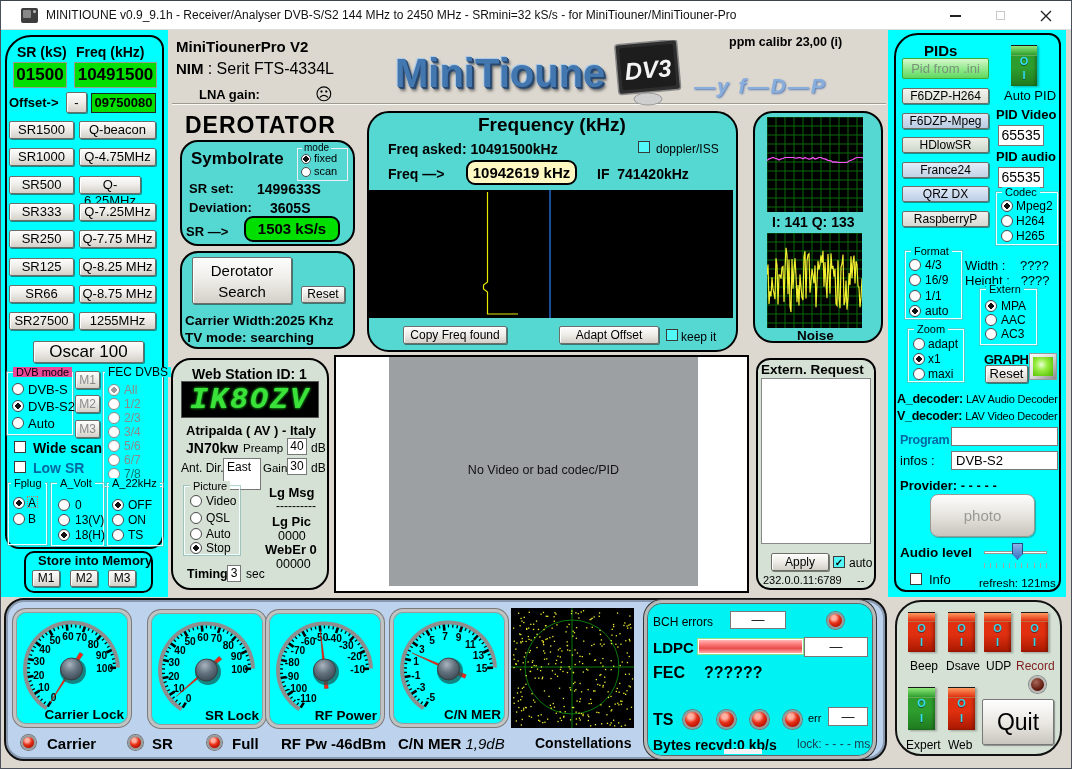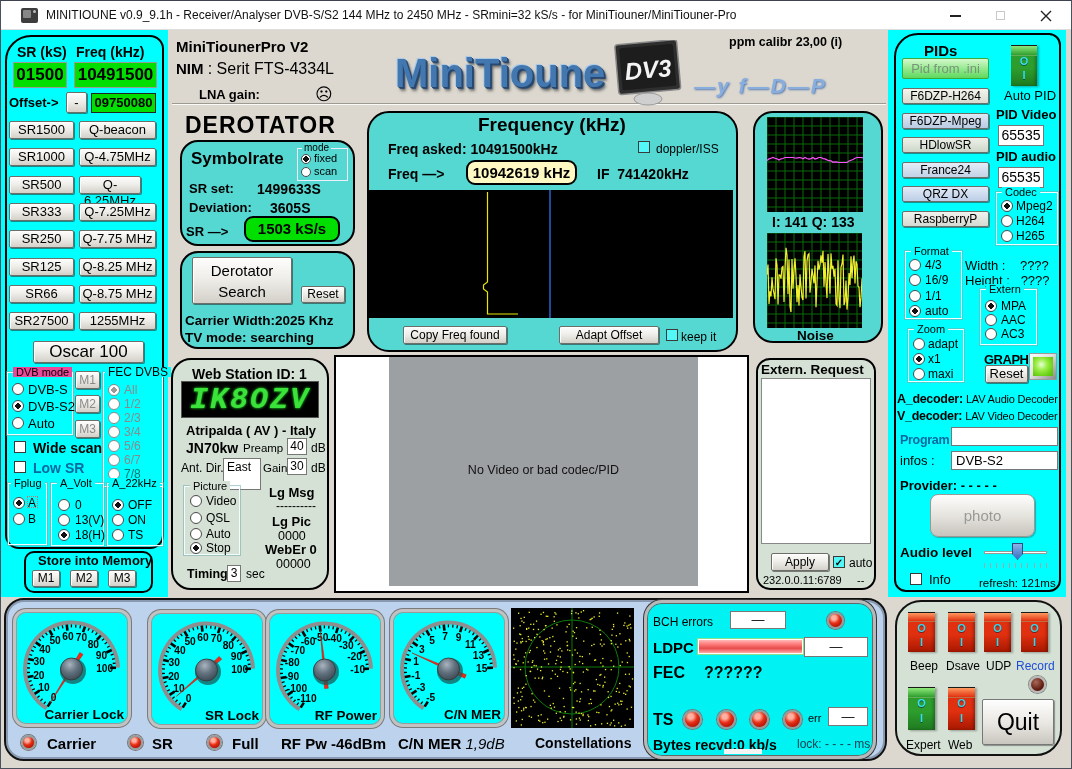--- a/index.html
+++ b/index.html
@@ -972,21 +972,21 @@
 <div class="ab" style="left:0;top:58%;width:100%;text-align:center;font-size:11px;font-weight:bold;color:#30d8e8;text-shadow:0 1px 0 rgba(0,0,60,.5)">I</div>
   </div>
 <div class="ab" style="left:1021px;top:612px;width:27px;height:40px;background:linear-gradient(180deg,#e03010 0%,#e03010 55%,#a81800 100%);border-top:1px solid #1a1a1a;box-shadow:2px 1px 2px rgba(0,0,0,.3),inset -2px 0 3px rgba(0,0,0,.25)">
 <div class="ab" style="left:0;top:0;width:100%;height:24%;background:linear-gradient(180deg,#ff9a60,#e03010);border-bottom:1px solid rgba(0,0,0,.25)"></div>
 <div class="ab" style="left:0;top:22%;width:100%;text-align:center;font-size:11px;font-weight:bold;color:#30d8e8;text-shadow:0 1px 0 rgba(0,0,60,.5)">O</div>
 <div class="ab" style="left:0;top:58%;width:100%;text-align:center;font-size:11px;font-weight:bold;color:#30d8e8;text-shadow:0 1px 0 rgba(0,0,60,.5)">I</div>
   </div>
 <div class="ab" style="left:910px;top:659px;font-size:12px;font-weight:normal;color:#000;white-space:nowrap;">Beep</div>
 <div class="ab" style="left:946px;top:659px;font-size:12px;font-weight:normal;color:#000;white-space:nowrap;">Dsave</div>
 <div class="ab" style="left:986px;top:659px;font-size:12px;font-weight:normal;color:#000;white-space:nowrap;">UDP</div>
-<div class="ab" style="left:1016px;top:659px;font-size:12px;font-weight:normal;color:#1d4ed8;white-space:nowrap;">Record</div>
+<div class="ab" style="left:1016px;top:659px;font-size:12px;font-weight:normal;color:#7f1d1d;white-space:nowrap;">Record</div>
 <div class="ab" style="left:1029px;top:676px;width:17px;height:17px;border-radius:50%;background:radial-gradient(circle at 38% 32%,#a86858,#5a1408 70%);border:2px solid #b8b8b8;box-shadow:0 0 0 1px #888"></div>
 <div class="ab" style="left:908px;top:687px;width:27px;height:43px;background:linear-gradient(180deg,#2d9e2d 0%,#2d9e2d 55%,#1f7a20 100%);border-top:1px solid #1a1a1a;box-shadow:2px 1px 2px rgba(0,0,0,.3),inset -2px 0 3px rgba(0,0,0,.25)">
 <div class="ab" style="left:0;top:0;width:100%;height:24%;background:linear-gradient(180deg,#8ee87a,#2d9e2d);border-bottom:1px solid rgba(0,0,0,.25)"></div>
 <div class="ab" style="left:0;top:22%;width:100%;text-align:center;font-size:11px;font-weight:bold;color:#35e0f0;text-shadow:0 1px 0 rgba(0,0,60,.5)">O</div>
 <div class="ab" style="left:0;top:58%;width:100%;text-align:center;font-size:11px;font-weight:bold;color:#35e0f0;text-shadow:0 1px 0 rgba(0,0,60,.5)">I</div>
   </div>
 <div class="ab" style="left:948px;top:687px;width:27px;height:43px;background:linear-gradient(180deg,#e03010 0%,#e03010 55%,#a81800 100%);border-top:1px solid #1a1a1a;box-shadow:2px 1px 2px rgba(0,0,0,.3),inset -2px 0 3px rgba(0,0,0,.25)">
 <div class="ab" style="left:0;top:0;width:100%;height:24%;background:linear-gradient(180deg,#ff9a60,#e03010);border-bottom:1px solid rgba(0,0,0,.25)"></div>
 <div class="ab" style="left:0;top:22%;width:100%;text-align:center;font-size:11px;font-weight:bold;color:#30d8e8;text-shadow:0 1px 0 rgba(0,0,60,.5)">O</div>
 <div class="ab" style="left:0;top:58%;width:100%;text-align:center;font-size:11px;font-weight:bold;color:#30d8e8;text-shadow:0 1px 0 rgba(0,0,60,.5)">I</div>

